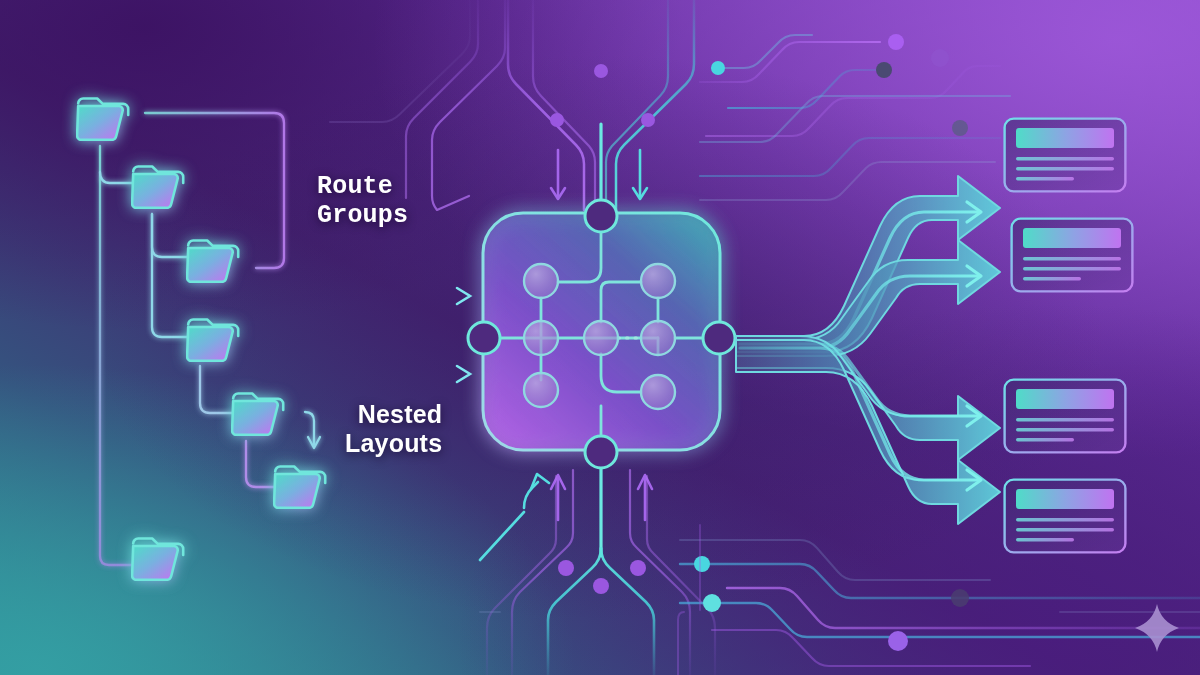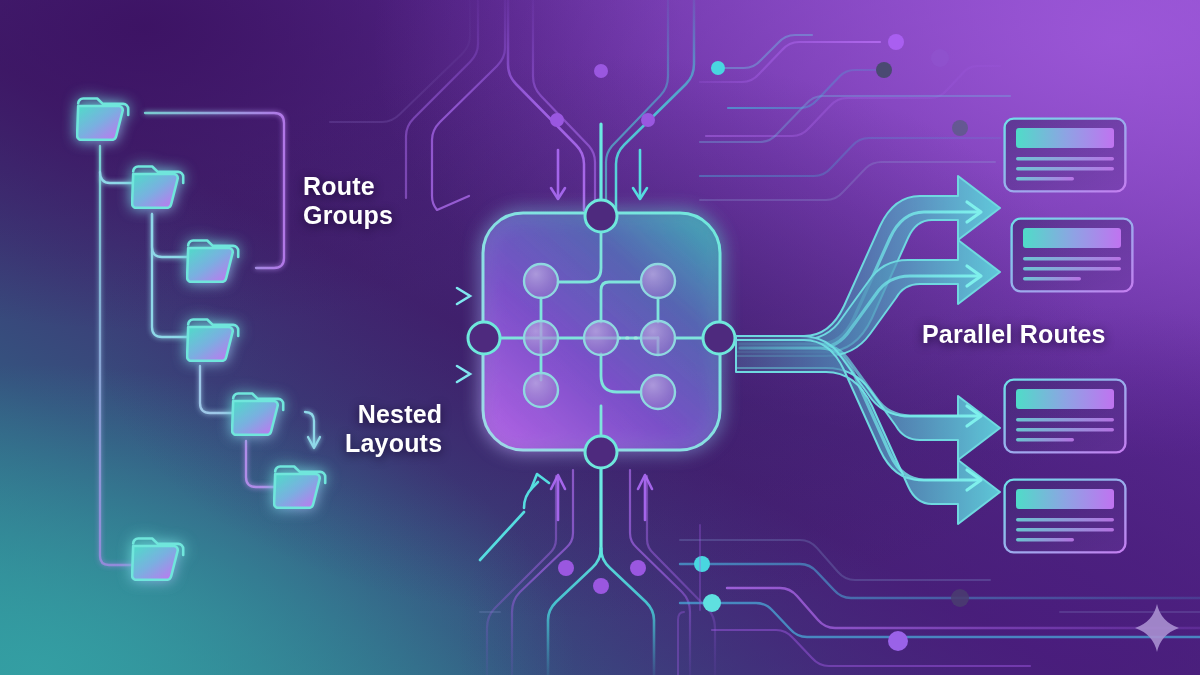--- a/index.html
+++ b/index.html
@@ -25,21 +25,21 @@
     position: absolute;
     color: #ffffff;
     font-weight: bold;
     font-size: 25px;
     line-height: 29px;
     letter-spacing: 0.2px;
     text-shadow: 0 2px 10px rgba(20,5,40,0.75);
     white-space: pre;
     pointer-events: none;
   }
-  #lbl-route-groups { left: 303px; top: 172px; }
+  #lbl-route-groups { left: 317px; top: 172px; font-family: Liberation Mono, monospace; }
   #lbl-nested-layouts { left: 345px; top: 400px; text-align: right; }
   #lbl-parallel-routes { left: 922px; top: 320px; }
 </style>
 </head>
 <body>
 
 <div id="stage">
 
   <svg class="layer" viewBox="0 0 1200 675">
     <defs>
@@ -470,15 +470,14 @@
     <use href="#cardGlyph" x="1003" y="378" width="124" height="76"></use>
     <use href="#cardGlyph" x="1003" y="478" width="124" height="76"></use>
 
     <path d="M1157 604 Q1161 622 1179 628 Q1161 634 1157 652 Q1153 634 1135 628 Q1153 622 1157 604 Z" fill="#a98fd0" opacity="0.9"></path>
   </svg>
 
   <div class="lbl" id="lbl-route-groups">Route
 Groups</div>
   <div class="lbl" id="lbl-nested-layouts">Nested
 Layouts</div>
-  <div class="lbl" id="lbl-parallel-routes">Parallel Routes</div>
 
 </div>
 
 </body></html>

